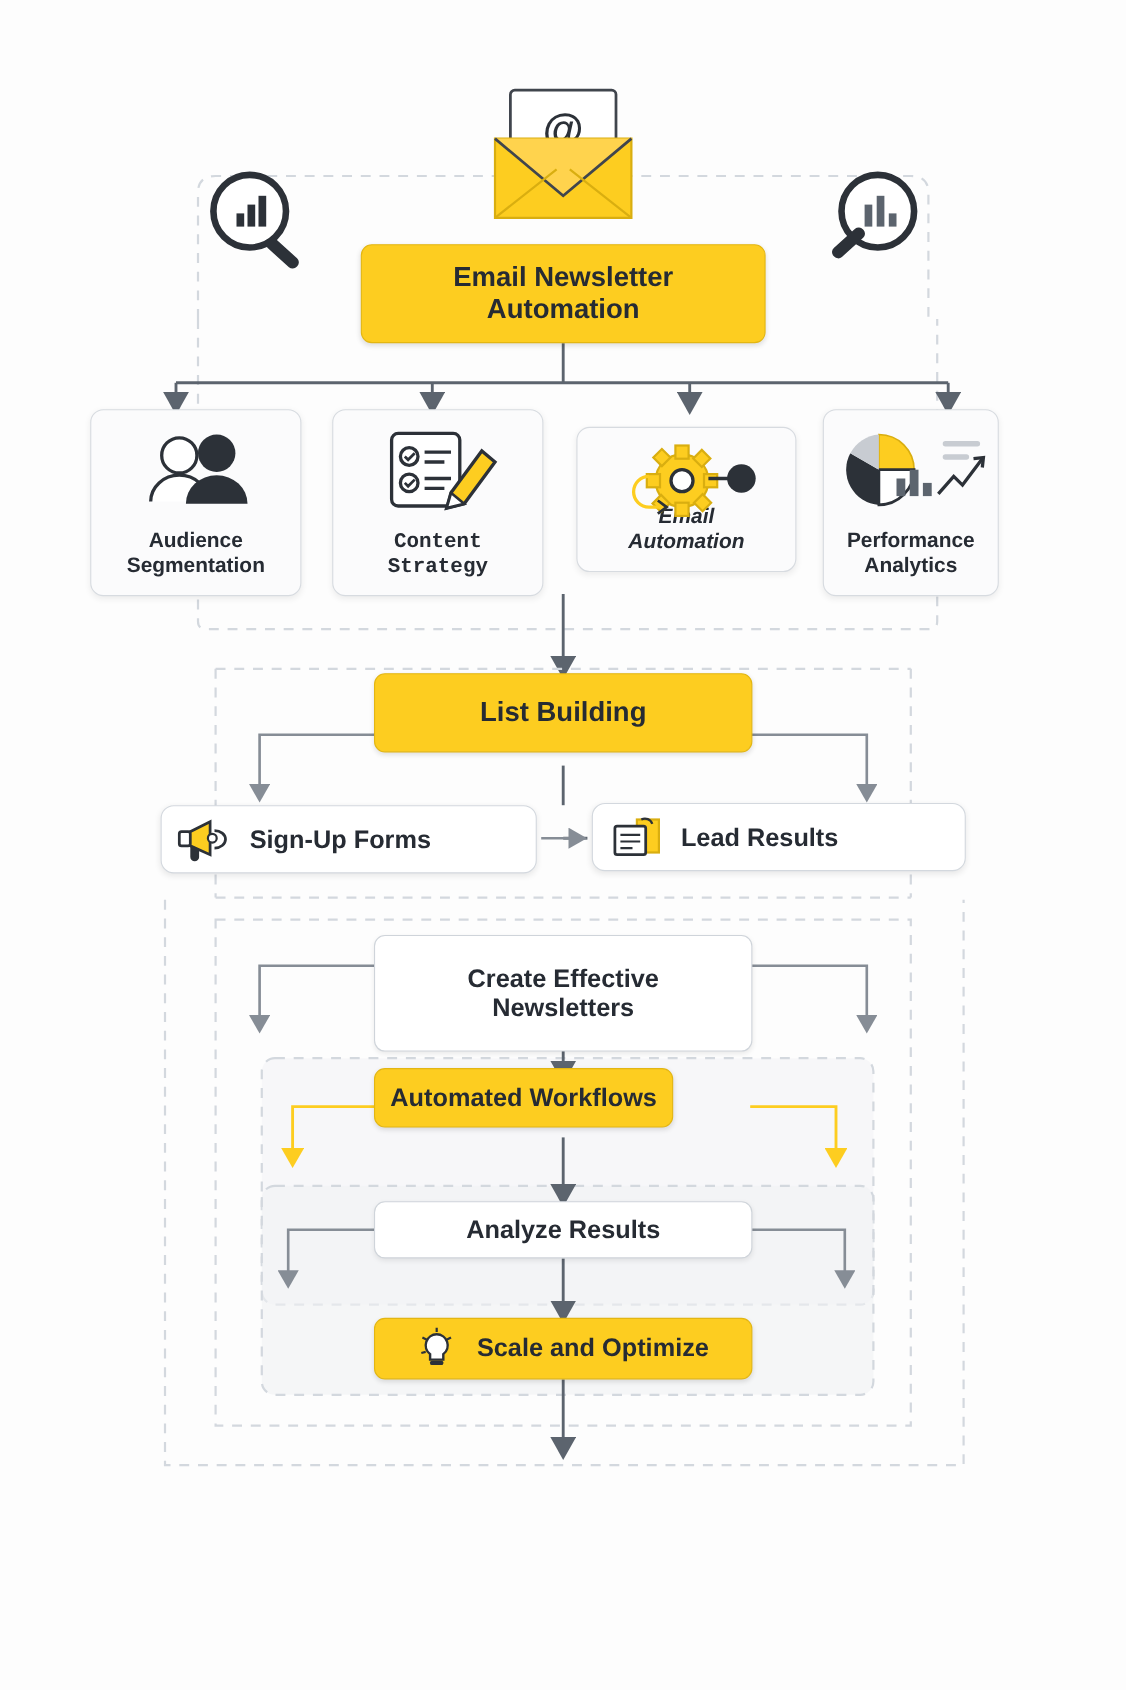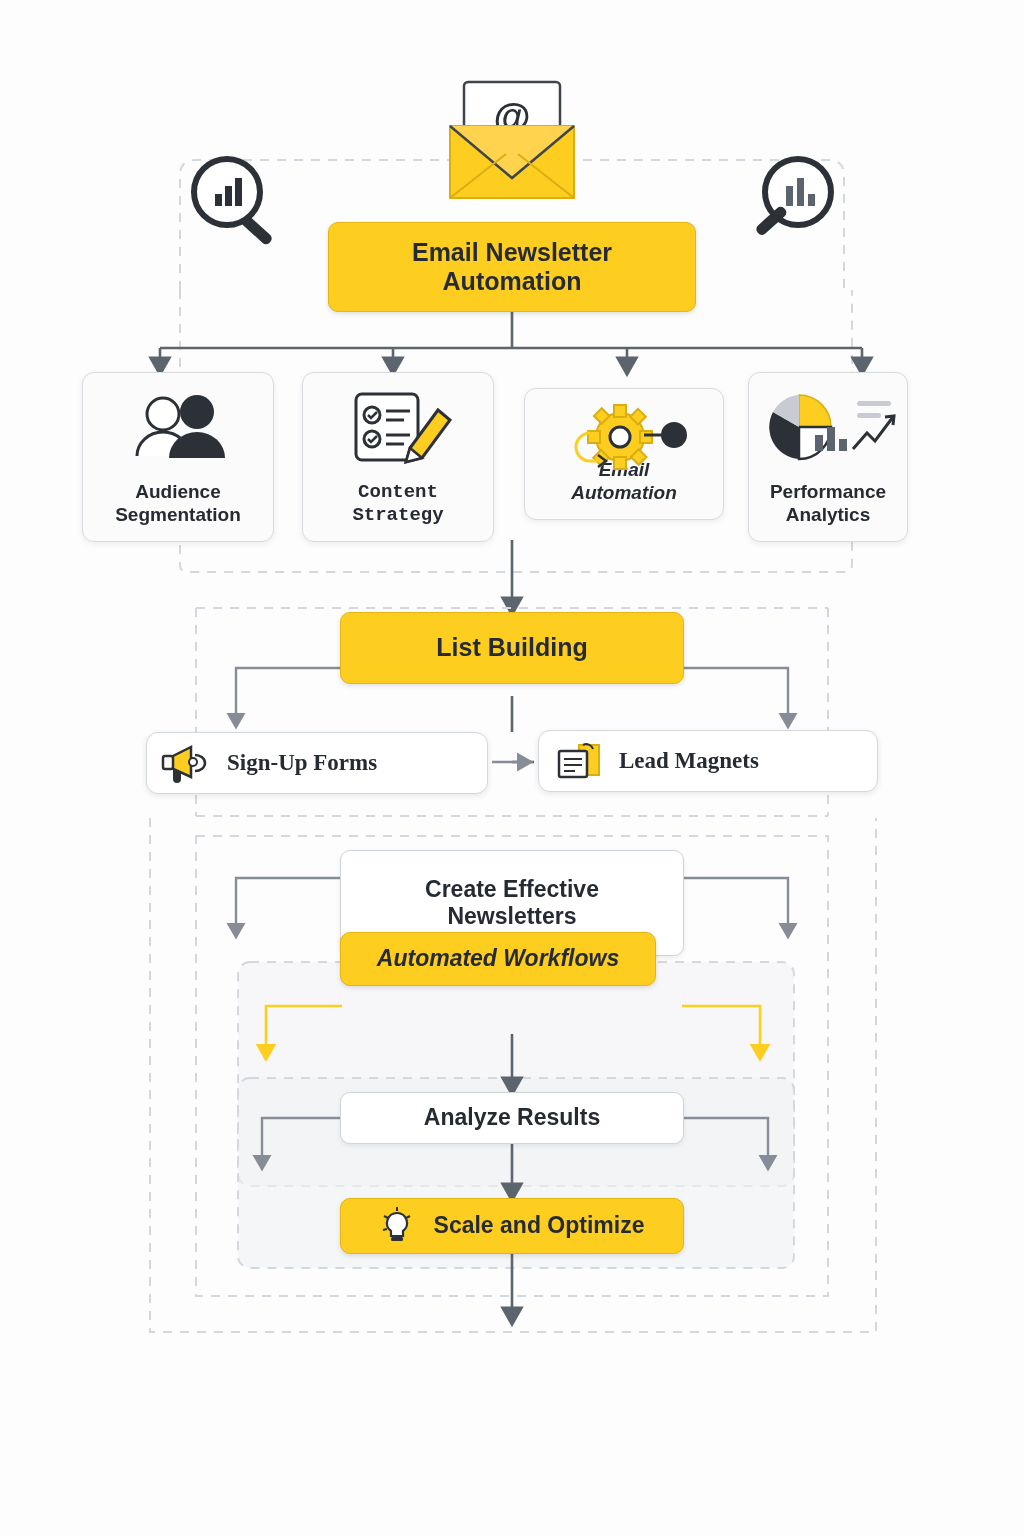--- a/index.html
+++ b/index.html
@@ -89,21 +89,20 @@
     position: absolute;
     box-sizing: border-box;
     background: #ffffff;
     border: 1.5px solid #d3d8de;
     border-radius: 12px;
     box-shadow: 0 2px 6px rgba(0,0,0,0.09);
     display: flex;
     align-items: center;
     padding-left: 14px;
     gap: 12px;
-    font-family: Liberation Serif, serif;
   }
   .pill .pill-label {
     font-weight: bold;
     font-size: 23px;
     color: #262b33;
   }
   .inline-icon {
     width: 54px;
     height: 44px;
     flex: 0 0 auto;
@@ -313,29 +312,29 @@
     <div class="inline-icon">
       <svg viewBox="0 0 54 44" width="54" height="44">
         <rect x="26" y="6" width="20" height="30" fill="#fdcd20" stroke="#d9ae10" stroke-width="2"></rect>
         <rect x="6" y="12" width="28" height="26" rx="2" fill="#ffffff" stroke="#2c3138" stroke-width="2.5"></rect>
         <line x1="11" y1="20" x2="29" y2="20" stroke="#2c3138" stroke-width="2"></line>
         <line x1="11" y1="26" x2="29" y2="26" stroke="#2c3138" stroke-width="2"></line>
         <line x1="11" y1="32" x2="22" y2="32" stroke="#2c3138" stroke-width="2"></line>
         <path d="M30,6 a7,7 0 0 1 10,4" fill="none" stroke="#2c3138" stroke-width="2"></path>
       </svg>
     </div>
-    <span class="pill-label">Lead Magnets</span>
+    <span class="pill-label">Lead Results</span>
   </div>
 
   <div class="node white" style="left:340px;top:850px;width:344px;height:106px;">
     <span class="node-title" style="font-size:23px;">Create Effective
 Newsletters</span>
   </div>
 
-  <div class="node yellow" style="left:340px;top:932px;width:316px;height:54px;font-style:italic;">
+  <div class="node yellow" style="left:340px;top:971px;width:272px;height:54px;">
     <span class="node-title" style="font-size:23px;">Automated Workflows</span>
   </div>
 
   <div class="node white" style="left:340px;top:1092px;width:344px;height:52px;">
     <span class="node-title" style="font-size:23px;">Analyze Results</span>
   </div>
 
   <div class="node yellow" style="left:340px;top:1198px;width:344px;height:56px;gap:20px;">
     <span style="width:34px;height:40px;display:flex;align-items:center;justify-content:center;">
       <svg viewBox="0 0 34 40" width="34" height="40">

